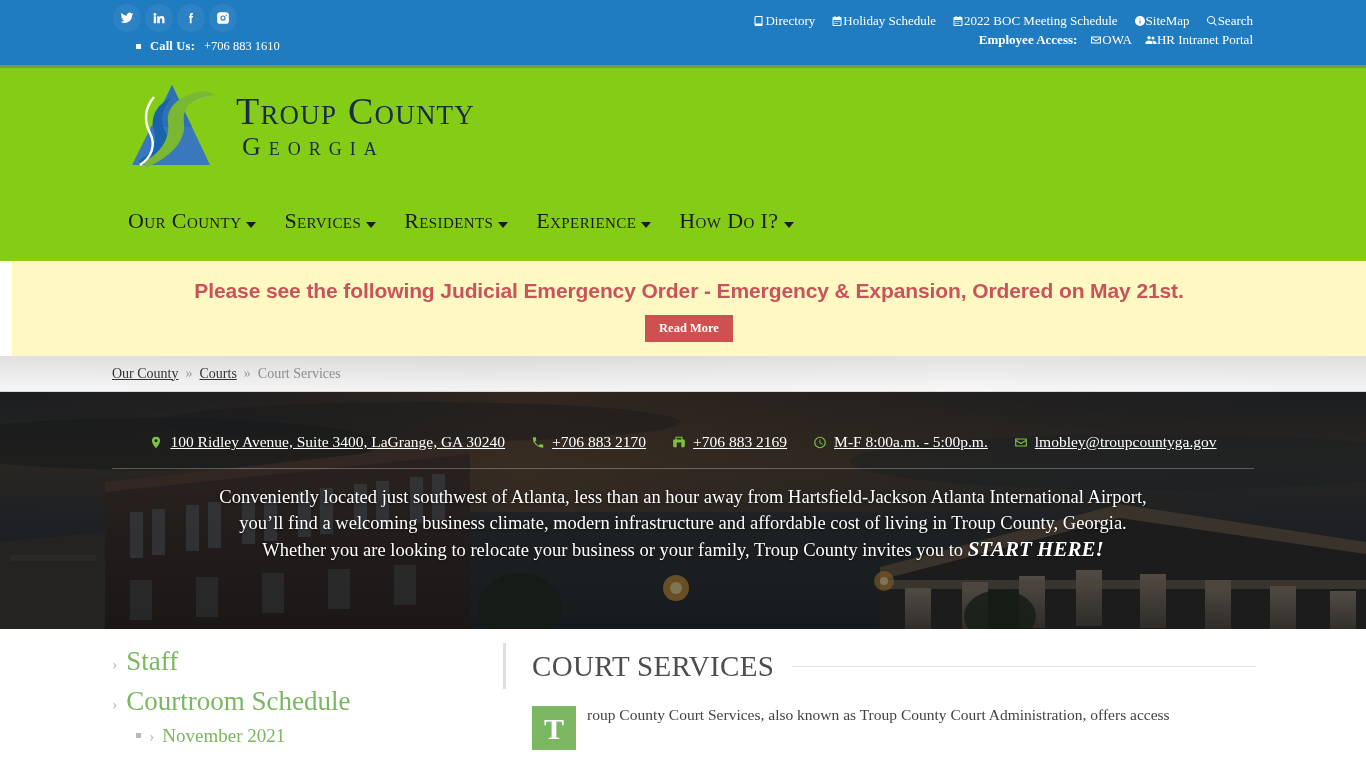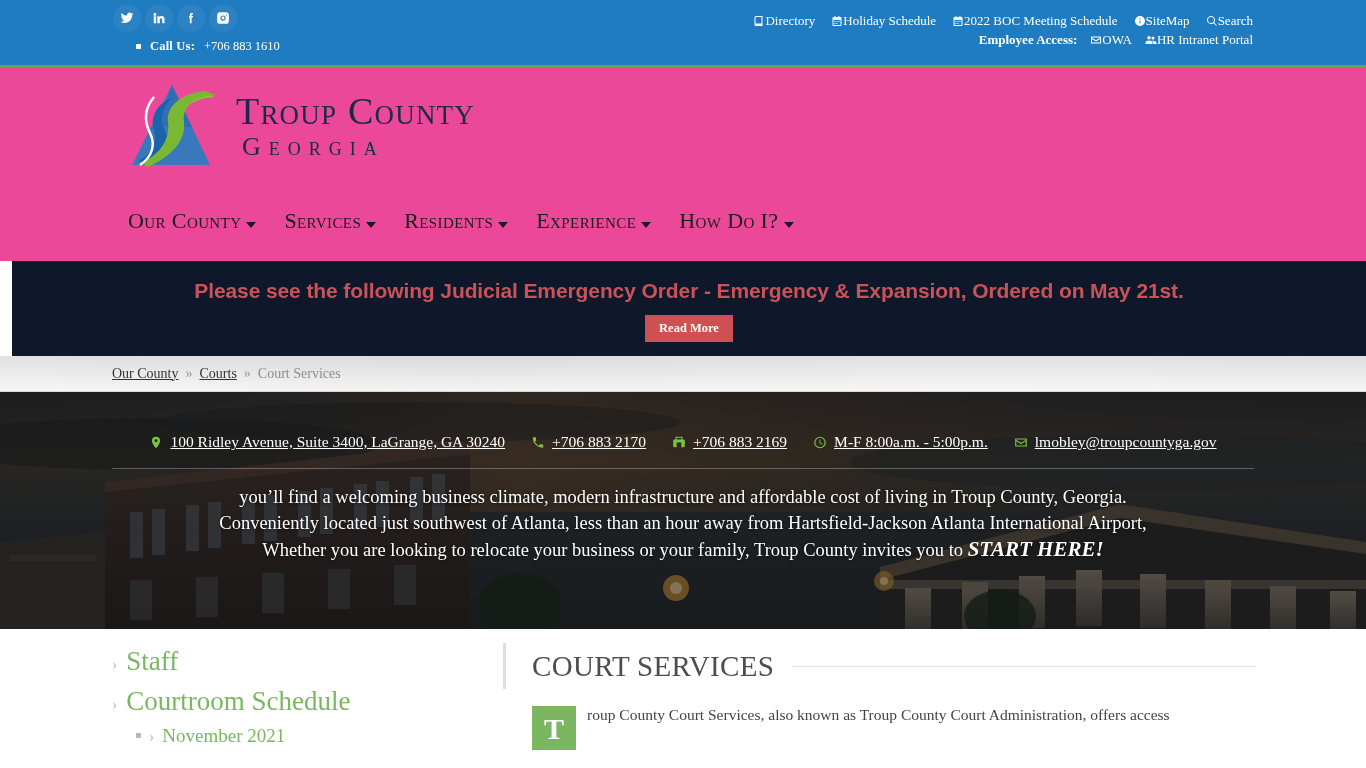--- a/index.html
+++ b/index.html
@@ -62,21 +62,21 @@
     white-space: nowrap;
   }
   .util-link { display: flex; align-items: center; cursor: pointer; color:#fff; }
   .util-link svg { width: 12px; height: 12px; fill: #ffffff; }
   .util-label-plain { font-weight: bold; font-size: 13px; }
 
   
   .header {
     position: relative;
     height: 193px;
-    background: #ec4899;
+    background: #84cc16;
   }
   .logo-wrap {
     position: absolute;
     left: 110px; top: 5px;
     display: flex; align-items: center;
     cursor: pointer;
   }
   .logo-mark { width: 122px; height: 105px; }
   .logo-text { margin-left: 4px; line-height: 1; }
   .logo-l1 {
@@ -122,21 +122,21 @@
     font-size: 13.5px; font-weight: bold;
     display: flex; align-items: center; gap: 6px;
     cursor: pointer;
   }
   .contact-btn svg { width: 12px; height: 12px; fill: #ffffff; }
 
   
   .alert {
     position: relative;
     height: 95px;
-    background: #0f172a;
+    background: #fef9c3;
     text-align: center;
     padding-top: 18px;
     margin-left: 12px;
   }
   .alert-text {
     color: #c9535a;
     font-family: "Liberation Sans", sans-serif;
     font-size: 21px;
     font-weight: bold;
     letter-spacing: -.1px;
@@ -533,22 +533,22 @@
         <svg viewBox="0 0 24 24">
             <path d="M2 5h20v14H2zm2 2v.5l8 5 8-5V7zm0 2.9V17h16V9.9l-8 5z"></path>
           </svg>
         <span>lmobley@troupcountyga.gov</span>
       </span>
     </div>
 
     <div class="hero-rule"></div>
 
     <div class="hero-copy">
+      <div>Conveniently located just southwest of Atlanta, less than an hour away from Hartsfield-Jackson Atlanta International Airport,</div>
       <div>you’ll find a welcoming business climate, modern infrastructure and affordable cost of living in Troup County, Georgia.</div>
-      <div>Conveniently located just southwest of Atlanta, less than an hour away from Hartsfield-Jackson Atlanta International Airport,</div>
       <div>
         <span>Whether you are looking to relocate your business or your family, Troup County invites you to </span><span class="start-here">START HERE!</span>
       </div>
     </div>
   </div>
 </div>
 
 <div class="content">
 
   <div class="side-nav">

